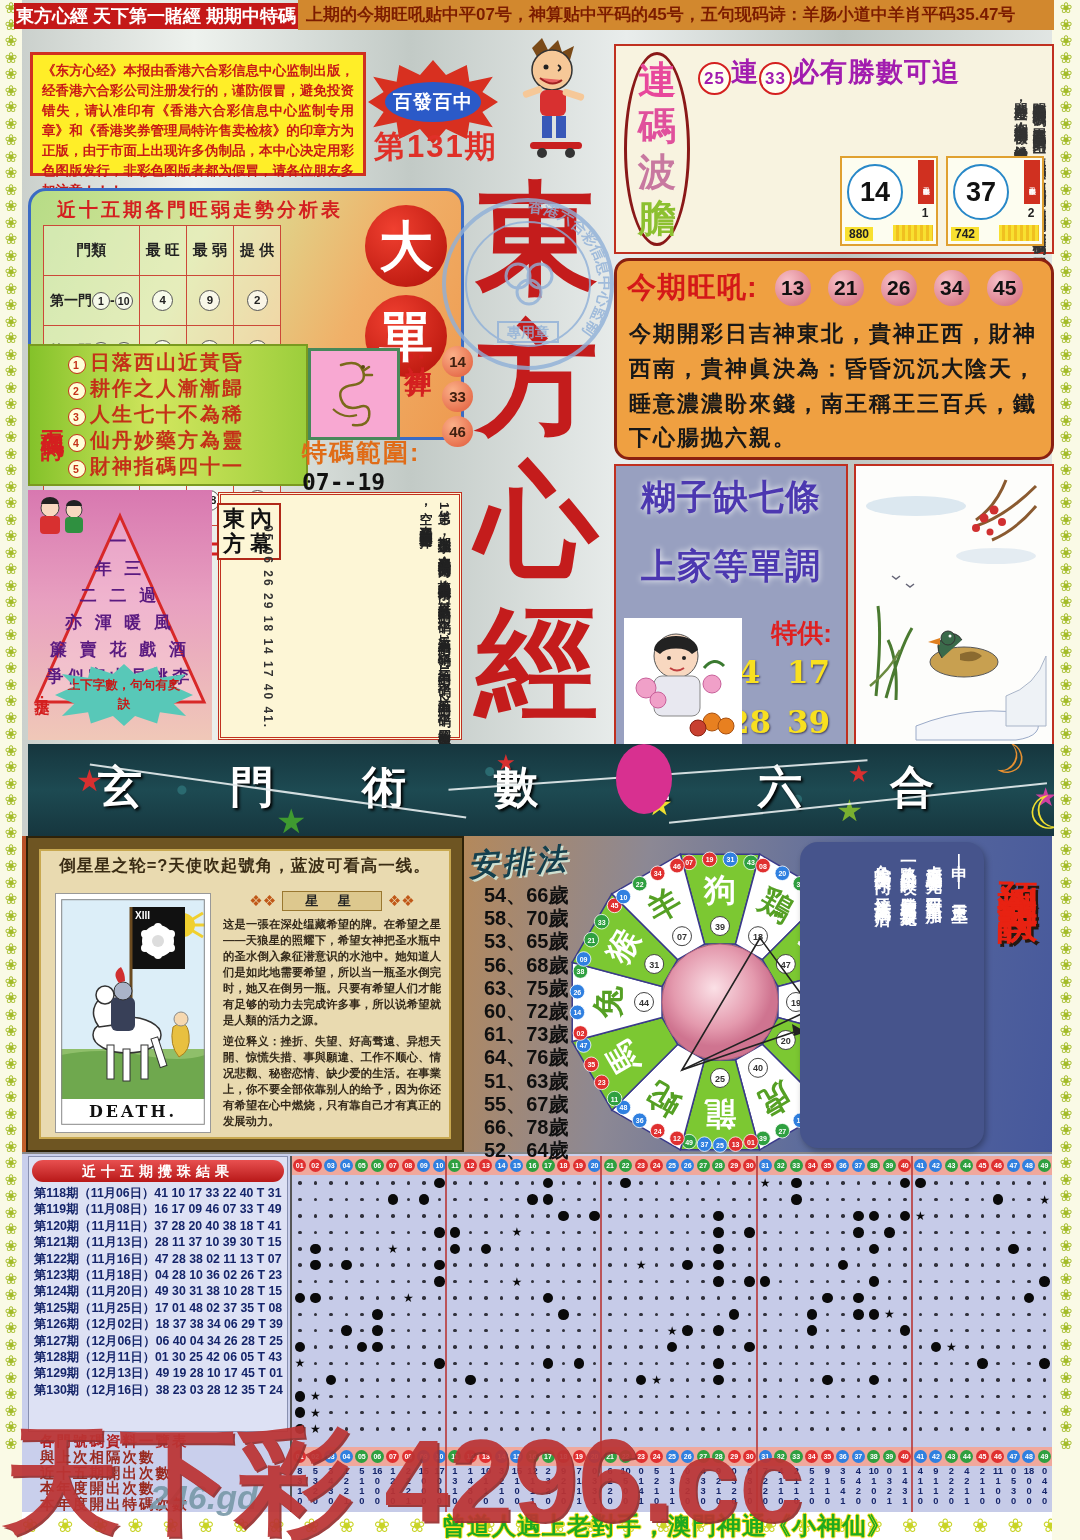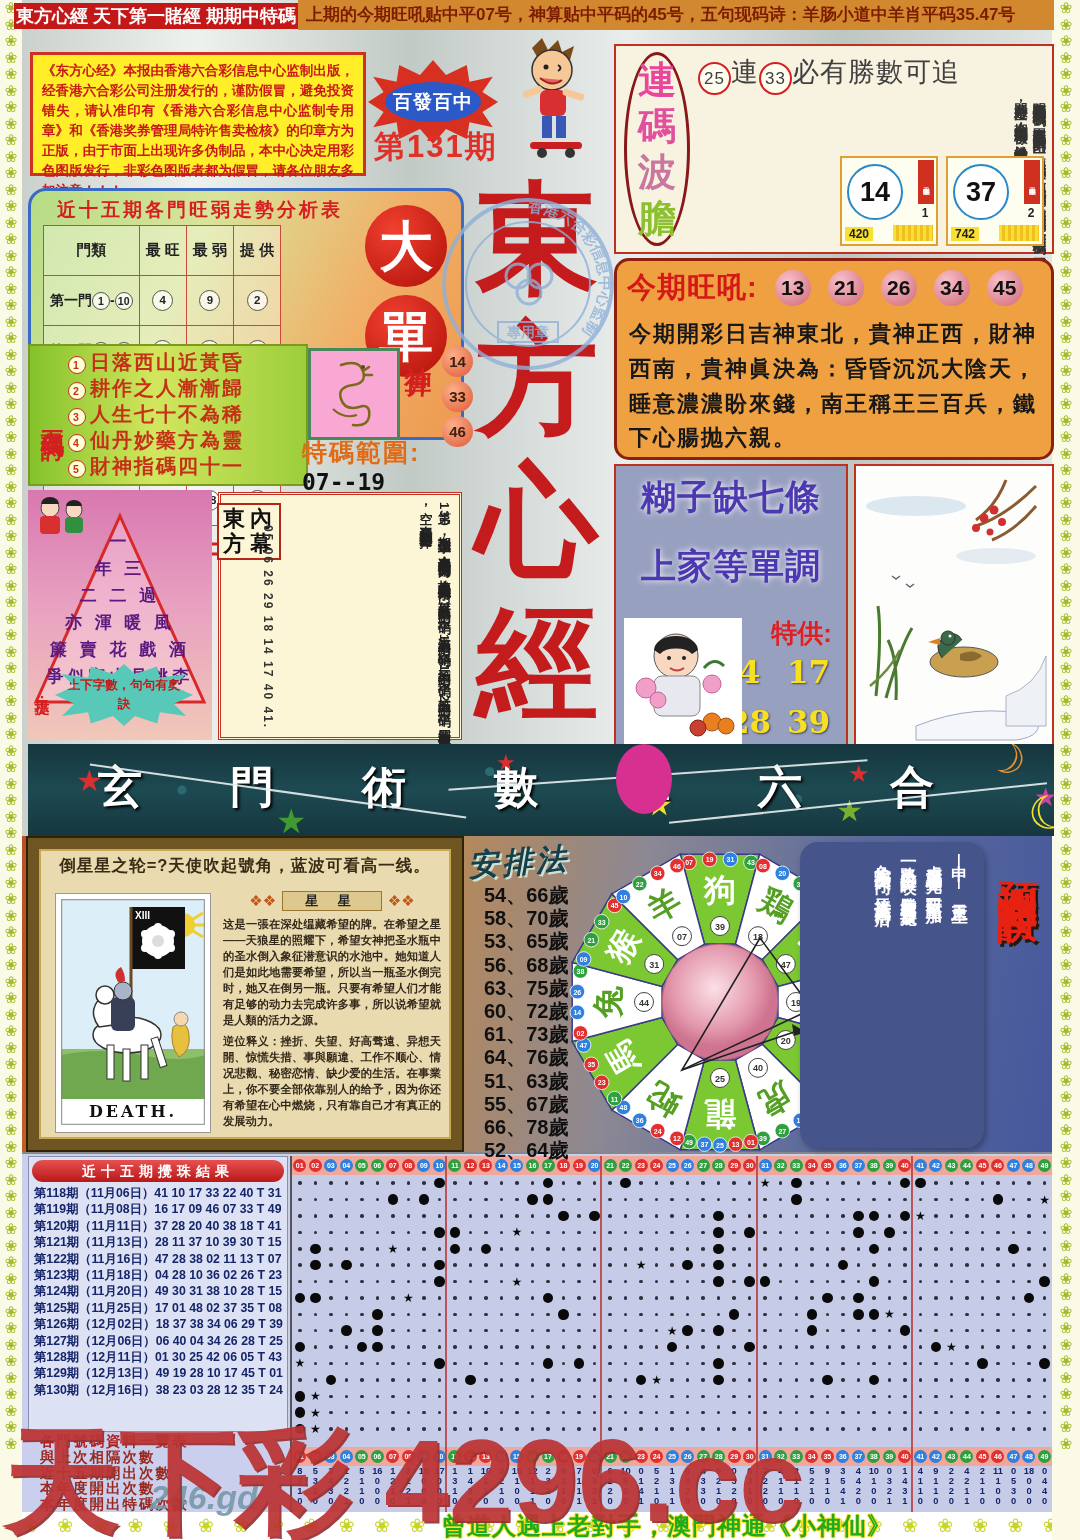--- a/index.html
+++ b/index.html
@@ -92,21 +92,21 @@
   
   #ctitle{left:462px;top:168px;width:150px;height:572px;z-index:3;text-align:center;}
   #ctitle .ch{font-family:"DejaVu Serif",serif;font-weight:900;font-size:122px;line-height:141px;color:#c41c1c;}
   #stamp{left:440px;top:196px;width:176px;height:176px;z-index:4;opacity:.8;}
 
   
   #lianma{left:614px;top:44px;width:440px;height:210px;z-index:3;background:#f8f3e0;border:2px solid #c03020;box-sizing:border-box;}
   #lianma-title{position:absolute;left:8px;top:6px;width:66px;height:194px;border:3px solid #8a1818;border-radius:50%;
       text-align:center;padding-top:2px;box-sizing:border-box;}
   #lianma-title span{display:block;font-weight:900;font-size:38px;line-height:46px;}
-  #lianma-head{position:absolute;left:82px;top:8px;width:350px;color:#404040;font-weight:400;font-size:27px;letter-spacing:1px;white-space:nowrap;}
+  #lianma-head{position:absolute;left:82px;top:8px;width:350px;color:#a21caf;font-weight:700;font-size:27px;letter-spacing:1px;white-space:nowrap;}
   .cnr{display:inline-block;width:29px;height:29px;border:2.5px solid #d42020;border-radius:50%;background:#fffef0;
        font-size:17px;line-height:29px;text-align:center;vertical-align:-3px;}
   #lianma-body{position:absolute;left:84px;top:46px;width:348px;height:156px;writing-mode:vertical-rl;
       font-size:13.5px;font-weight:bold;color:#333;line-height:1.38;letter-spacing:1px;}
   #lianma-tiles{position:absolute;right:8px;bottom:6px;display:flex;gap:8px;z-index:2;}
   .tile{position:relative;width:94px;height:86px;background:#fdfdf0;border:2px solid #e0a030;}
   .tile .big{position:absolute;left:5px;top:6px;width:52px;height:52px;border:2.5px solid #2888c8;border-radius:50%;
              font-size:27px;font-weight:bold;line-height:52px;text-align:center;color:#111;background:#fff;}
   .tile .tab{position:absolute;right:2px;top:2px;width:16px;height:44px;background:#d03020;color:#fff;
              writing-mode:vertical-rl;font-size:7px;line-height:16px;text-align:center;}
@@ -557,21 +557,21 @@
         <span style="color: rgb(200, 120, 160);">波</span>
         <span style="color: rgb(140, 192, 48);">膽</span>
       </div>
     <div id="lianma-head"><span class="cnr">25</span>連<span class="cnr">33</span>必有勝數可追</div>
     <div id="lianma-body">明顯是偏旺于大細門號碼，因為最為旺勢的一門的第二門，一共中正了三個平碼，次之第一門也比較旺有中二個平碼，第五門則有中一個特碼，第四門有中一個平碼，第三門意外走空，今期本欄以它為榜樣，從綠色號碼球里面挑選出25號以及33號給大家。</div>
     <div id="lianma-tiles">
         <div class="tile">
           <div class="big">14</div>
           <div class="tab">今年已出次數</div>
           <div class="cnt">1</div>
-          <div class="code">420</div>
+          <div class="code">880</div>
           <div class="ystrip"></div>
         </div>
         <div class="tile">
           <div class="big">37</div>
           <div class="tab">今年已出次數</div>
           <div class="cnt">2</div>
           <div class="code">742</div>
           <div class="ystrip"></div>
         </div>
       </div>

